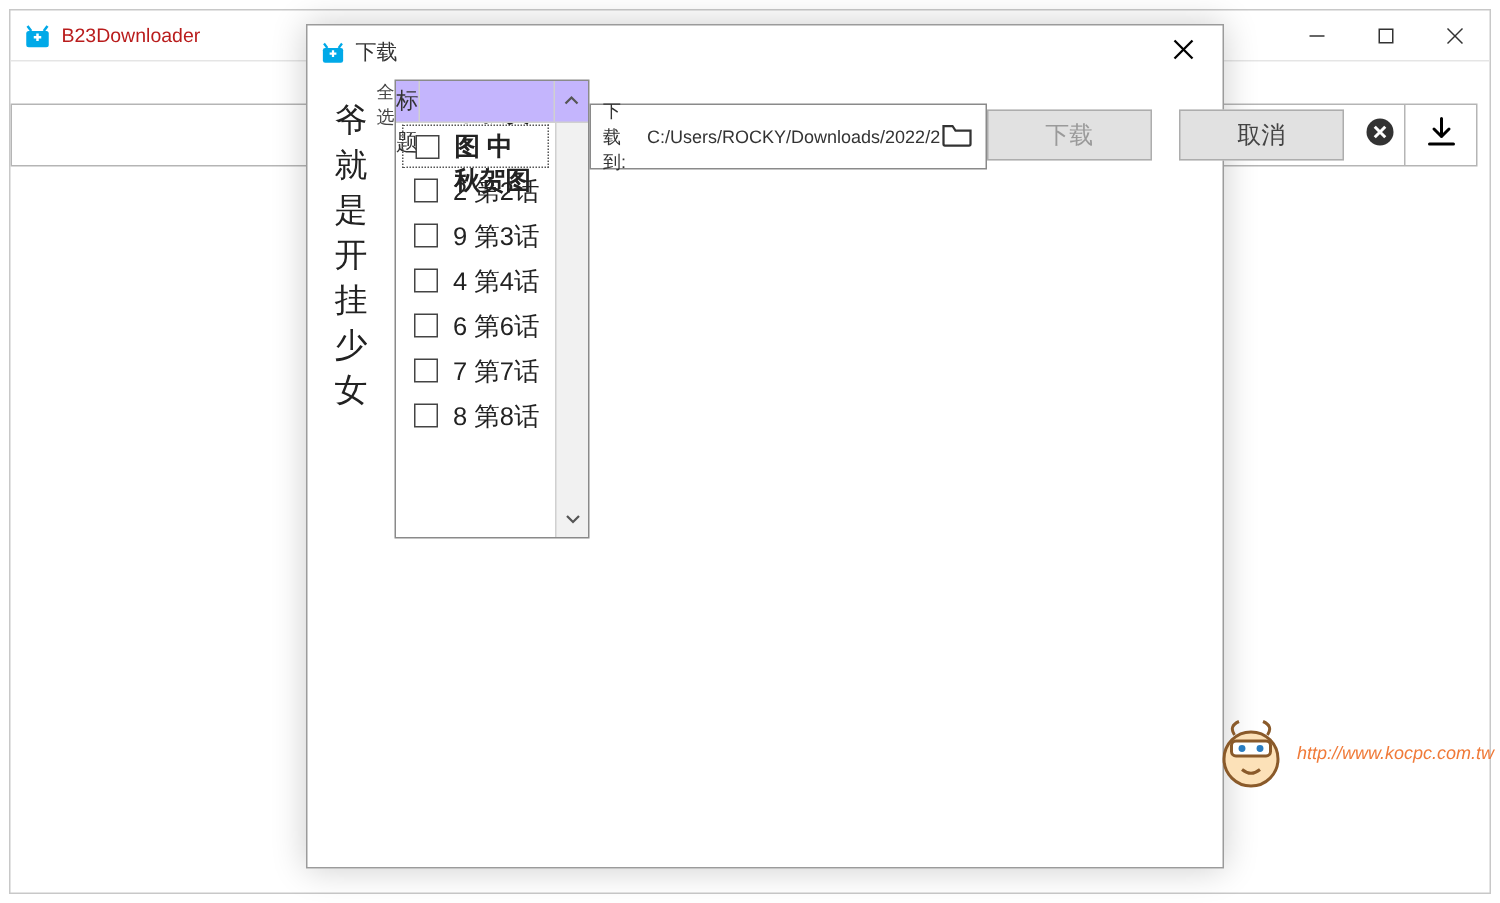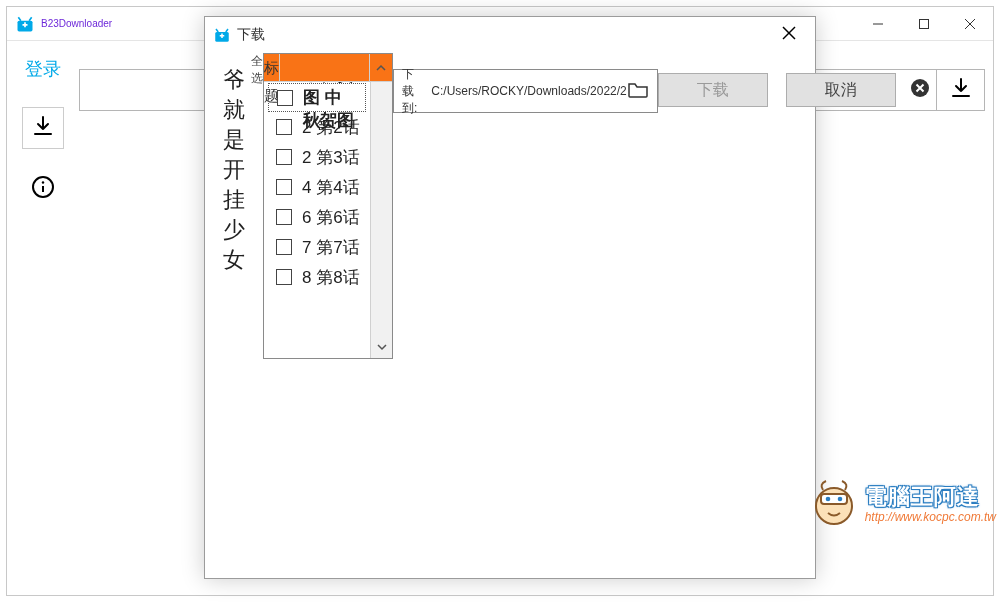--- a/index.html
+++ b/index.html
@@ -2,21 +2,21 @@
 <html><head>
 <meta charset="utf-8">
 <style>
   * { box-sizing: border-box; margin: 0; padding: 0; }
   html, body { width: 1000px; height: 602px; font-family: "Microsoft YaHei", "Segoe UI", Arial, sans-serif; background: #fff; overflow: hidden; }
 
   
   .main-window { position: absolute; left: 6px; top: 6px; width: 988px; height: 590px; border: 1px solid #c8c8c8; background: #fff; }
   .main-titlebar { height: 34px; display: flex; align-items: center; padding: 0 0 0 8px; border-bottom: 1px solid #e5e5e5; }
   .main-titlebar .app-icon { width: 20px; height: 20px; margin-right: 6px; }
-  .main-titlebar .title { font-size: 10px; color: #6d28d9; }
+  .main-titlebar .title { font-size: 13px; color: #b91c1c; }
   .win-controls { margin-left: auto; display: flex; }
   .win-btn { width: 46px; height: 34px; display: flex; align-items: center; justify-content: center; color: #555; }
   .win-btn svg { width: 12px; height: 12px; }
 
   .main-body { display: flex; height: calc(100% - 34px); }
   .left-col { width: 72px; padding: 16px 8px; display: flex; flex-direction: column; align-items: center; gap: 26px; }
   .login-link { color: #00a9e8; font-size: 18px; cursor: pointer; }
   .left-square { width: 42px; height: 42px; border: 1px solid #ccc; display: flex; align-items: center; justify-content: center; cursor: pointer; }
   .left-square svg { width: 24px; height: 24px; }
   .info-btn { width: 28px; height: 28px; display: flex; align-items: center; justify-content: center; cursor: pointer; }
@@ -31,21 +31,21 @@
   .dialog { position: absolute; left: 204px; top: 16px; width: 612px; height: 563px; background: #fff; border: 1px solid #9b9b9b; box-shadow: 0 0 22px rgba(0,0,0,0.2); z-index: 10; display: flex; flex-direction: column; }
   .dialog-titlebar { height: 36px; display: flex; align-items: center; padding: 0 4px 0 8px; }
   .dialog-titlebar .title { font-size: 14px; color: #333; }
   .dlg-close { width: 44px; height: 30px; margin-left: auto; display: flex; align-items: center; justify-content: center; cursor: pointer; }
   .dlg-close svg { width: 14px; height: 14px; }
   .dialog-content { flex: 1; padding: 0 14px 10px 18px; display: flex; flex-direction: row; }
   .dlg-heading { text-align: center; font-size: 22px; font-weight: 400; color: #222; margin: 12px 0 22px; }
   .select-all { font-size: 12px; color: #444; margin: 0 0 10px 6px; cursor: pointer; display: inline-block;}
 
   .list-container { border: 1px solid #8a8a8a; height: 306px; display: flex; flex-direction: column; }
-  .list-header { display: flex; height: 28px; border-bottom: 1px solid #d0d0d0; background: #f97316; }
+  .list-header { display: flex; height: 28px; border-bottom: 1px solid #d0d0d0; background: #c4b5fd; }
   .list-header .col-title { flex: 1; text-align: center; font-size: 15px; color: #333; border-right: 1px solid #d0d0d0; line-height: 28px; }
   .list-header .col-gap { width: 90px; border-right: 1px solid #d0d0d0; }
   .list-header .col-scroll { width: 22px; display: flex; align-items: center; justify-content: center; }
   .list-body { flex: 1; display: flex; overflow: hidden; }
   .rows { flex: 1; overflow: hidden; }
   .row { display: flex; align-items: center; height: 30px; padding: 0 8px 0 12px; font-size: 17px; color: #222; }
   .row.selected { border: 1px dotted #555; margin: 1px 4px 0 4px; height: 29px; padding-left: 8px; font-weight: bold;}
   .chk { width: 16px; height: 16px; border: 1.5px solid #444; margin-right: 10px; flex-shrink: 0; cursor: pointer;}
   .scrollbar { width: 22px; border-left: 1px solid #d0d0d0; background: #f1f1f1; display: flex; flex-direction: column; align-items: center; }
   .scrollbar .sbtn { width: 100%; height: 22px; display: flex; align-items: center; justify-content: center;}
@@ -91,36 +91,20 @@
         </div>
       <div class="win-btn">
           <svg viewBox="0 0 12 12">
             <line x1="1" y1="1" x2="11" y2="11" stroke="#333" stroke-width="1"></line>
             <line x1="11" y1="1" x2="1" y2="11" stroke="#333" stroke-width="1"></line>
           </svg>
         </div>
     </div>
   </div>
   <div class="main-body">
-    <div class="left-col">
-      <span class="login-link">登录</span>
-      <div class="left-square">
-        <span><svg viewBox="0 0 24 24">
-              <path d="M12 3v12m0 0l-5-5m5 5l5-5" stroke="#000" stroke-width="2" fill="none" stroke-linecap="round" stroke-linejoin="round"></path>
-              <line x1="4" y1="20" x2="20" y2="20" stroke="#000" stroke-width="2" stroke-linecap="round"></line>
-            </svg></span>
-      </div>
-      <div class="info-btn">
-        <span><svg viewBox="0 0 24 24">
-              <circle cx="12" cy="12" r="10" fill="none" stroke="#000" stroke-width="2"></circle>
-              <circle cx="12" cy="7.5" r="1.2" fill="#000"></circle>
-              <line x1="12" y1="11" x2="12" y2="17" stroke="#000" stroke-width="2"></line>
-            </svg></span>
-      </div>
-    </div>
     <div class="right-area">
       <div class="search-bar">
         <div class="clear-btn">
           <span><svg width="20" height="20" viewBox="0 0 20 20">
                 <circle cx="10" cy="10" r="9" fill="#333"></circle>
                 <path d="M6.5 6.5l7 7M13.5 6.5l-7 7" stroke="#fff" stroke-width="2"></path>
               </svg></span>
         </div>
         <div class="submit-btn">
           <span><svg width="24" height="24" viewBox="0 0 24 24">
@@ -169,21 +153,21 @@
             <div class="row selected">
               <span class="chk"></span>
               <span>中秋贺图 中秋贺图</span>
             </div>
             <div class="row">
               <span class="chk"></span>
               <span>2 第2话</span>
             </div>
             <div class="row">
               <span class="chk"></span>
-              <span>2 第3话</span>
+              <span>9 第3话</span>
             </div>
             <div class="row">
               <span class="chk"></span>
               <span>4 第4话</span>
             </div>
             <div class="row">
               <span class="chk"></span>
               <span>6 第6话</span>
             </div>
             <div class="row">
@@ -228,16 +212,15 @@
     <svg viewBox="0 0 50 50">
       <circle cx="25" cy="28" r="18" fill="#fce1b8" stroke="#8a5a2a" stroke-width="2"></circle>
       <rect x="12" y="16" width="26" height="10" rx="3" fill="#fff" stroke="#8a5a2a" stroke-width="2"></rect>
       <circle cx="19" cy="21" r="2.3" fill="#2a7dc1"></circle>
       <circle cx="31" cy="21" r="2.3" fill="#2a7dc1"></circle>
       <path d="M19 35 q6 5 12 0" fill="none" stroke="#8a5a2a" stroke-width="2"></path>
       <path d="M14 12 q-4 -6 3 -9 M36 12 q4 -6 -3 -9" fill="none" stroke="#8a5a2a" stroke-width="2"></path>
     </svg>
   </span>
   <div class="wm-text">
-    <div class="wm-main">電腦王阿達</div>
     <div class="wm-url">http://www.kocpc.com.tw</div>
   </div>
 </div>
 
 </body></html>

